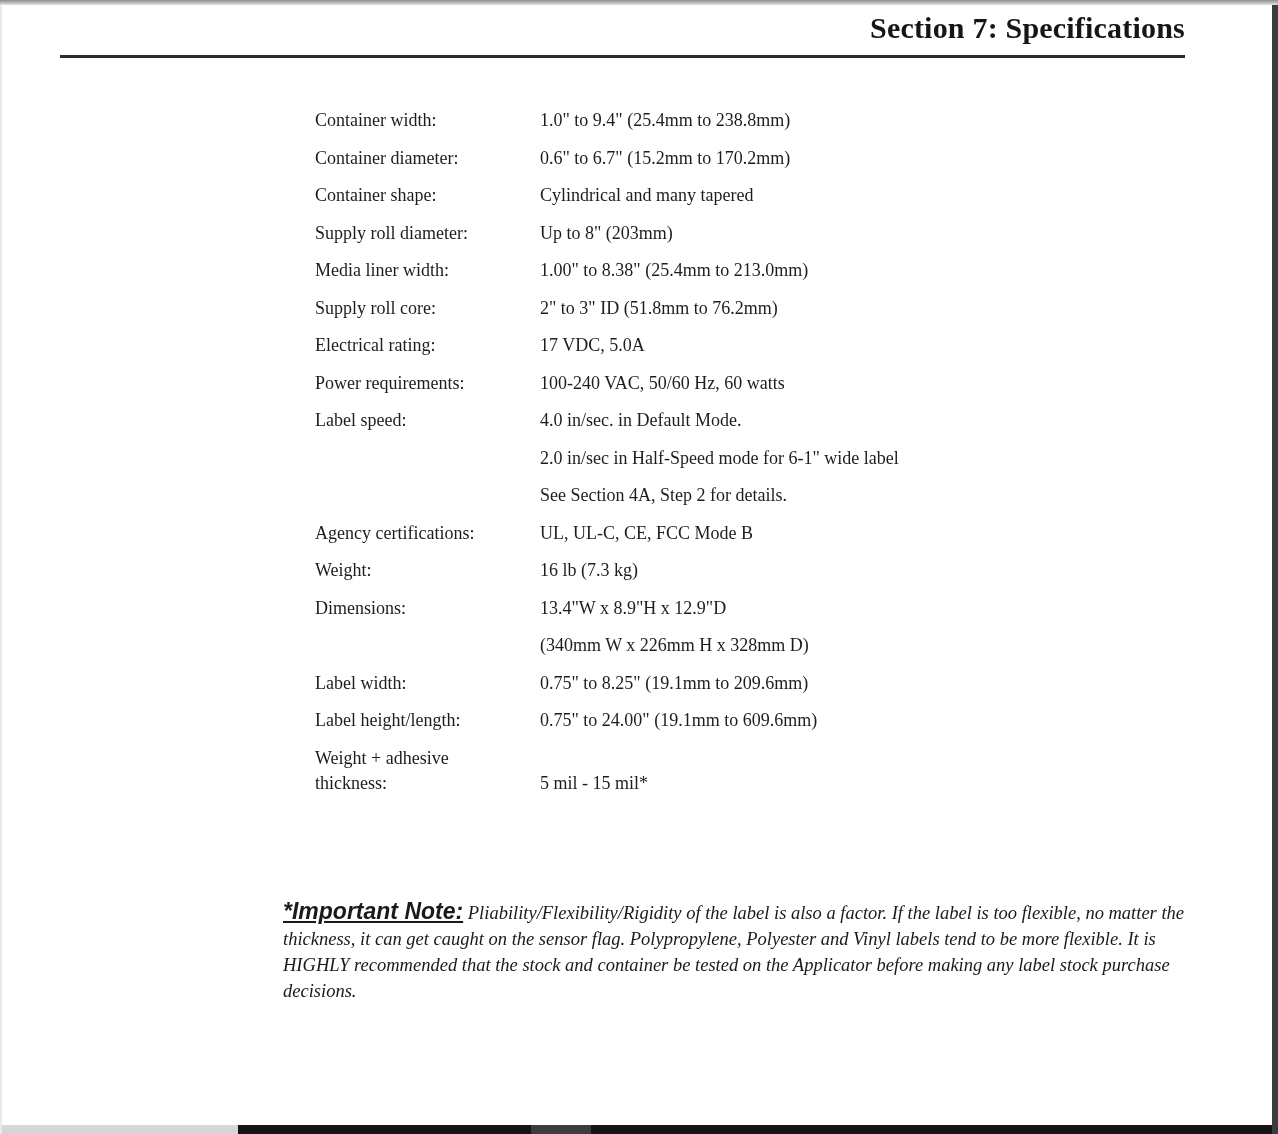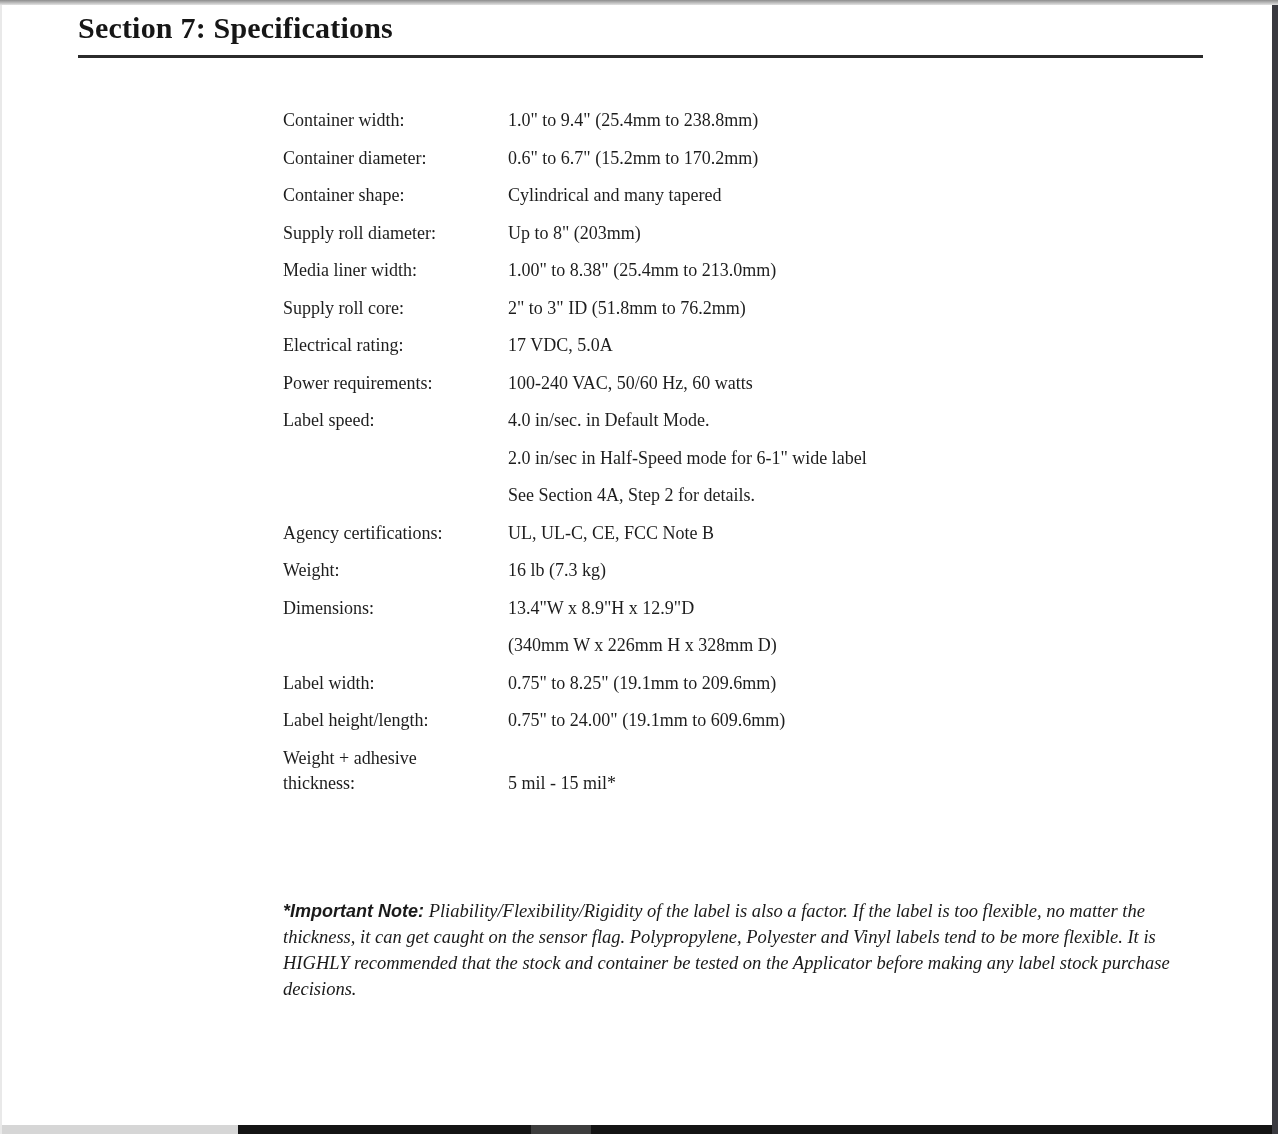--- a/index.html
+++ b/index.html
@@ -46,23 +46,24 @@
     z-index: 1;
   }
   .bottom-strip .seg1 { width: 238px; background: #d6d6d6; height: 100%; }
   .bottom-strip .seg2 { width: 293px; background: #141414; height: 100%; }
   .bottom-strip .seg3 { width: 60px;  background: #3d3d3d; height: 100%; }
   .bottom-strip .seg4 { flex: 1;      background: #141414; height: 100%; }
 
   
   .title-wrap {
     position: absolute;
-    left: 78px;
+    left: 60px;
     top: 10px;
     width: 1125px;
+    text-align: right;
   }
   h1.page-title {
     margin: 0;
     font-family: "Liberation Serif", serif;
     font-weight: bold;
     font-size: 30px;
     line-height: 36px;
     color: #161616;
     letter-spacing: 0.2px;
   }
@@ -83,20 +84,21 @@
   }
   .spec-row {
     display: flex;
     align-items: flex-start;
   }
   .spec-label {
     width: 225px;
     flex: 0 0 225px;
     white-space: pre-line;
     padding-bottom: 12px;
+    margin-left: 32px;
   }
   .spec-values {
     width: 667px;
     flex: 0 0 667px;
   }
   .spec-values p {
     margin: 0 0 12px 0;
   }
   .spec-row.align-second-line .spec-values {
     padding-top: 25.5px;
@@ -111,21 +113,22 @@
     margin: 0;
     font-style: italic;
     font-size: 18.5px;
     line-height: 26px;
     color: #1a1a1a;
   }
   .note-lead {
     font-family: "Liberation Sans", sans-serif;
     font-weight: bold;
     font-style: italic;
-    font-size: 18px;
+    font-size: 23px;
+    text-decoration: underline;
   }
 </style>
 </head>
 <body>
 
 <div class="top-edge"></div>
 <div class="left-edge"></div>
 <div class="right-edge"></div>
 
 <div class="title-wrap">
@@ -196,21 +199,21 @@
     <div class="spec-values">
       <p>4.0 in/sec. in Default Mode.</p>
       <p>2.0 in/sec in Half-Speed mode for 6-1" wide label</p>
       <p>See Section 4A, Step 2 for details.</p>
     </div>
   </div>
 
   <div class="spec-row">
     <div class="spec-label">Agency certifications:</div>
     <div class="spec-values">
-      <p>UL, UL-C, CE, FCC Note B</p>
+      <p>UL, UL-C, CE, FCC Mode B</p>
     </div>
   </div>
 
   <div class="spec-row">
     <div class="spec-label">Weight:</div>
     <div class="spec-values">
       <p>16 lb (7.3 kg)</p>
     </div>
   </div>
 

